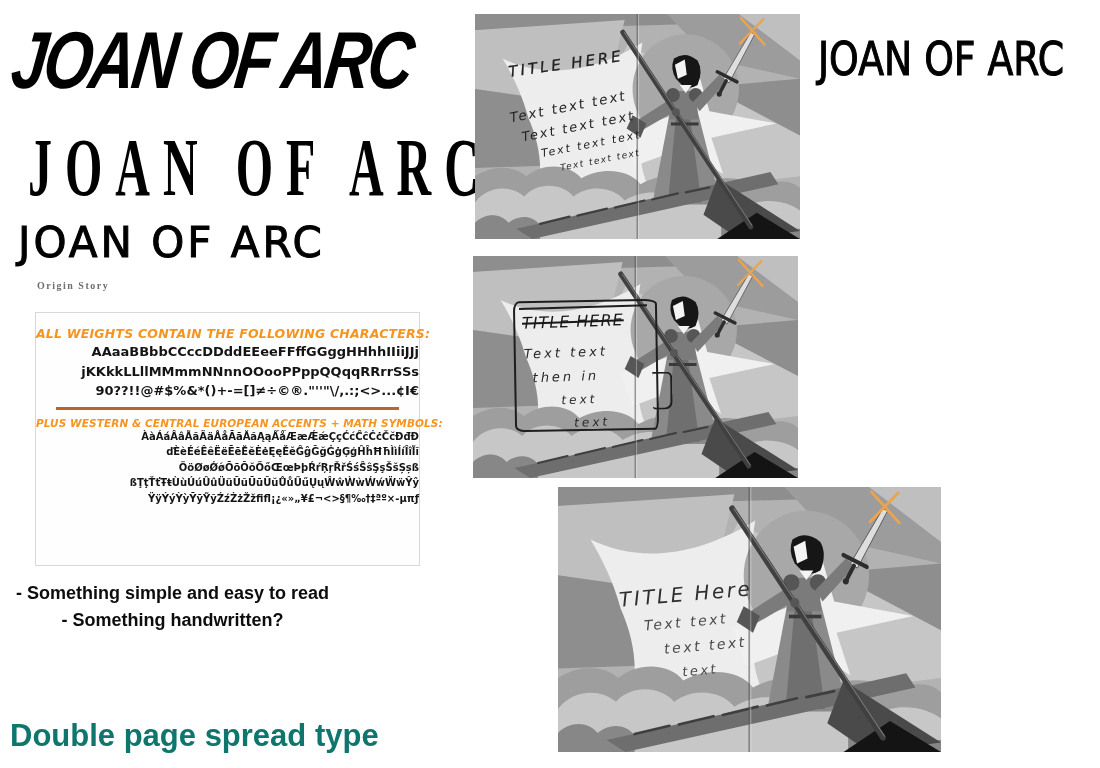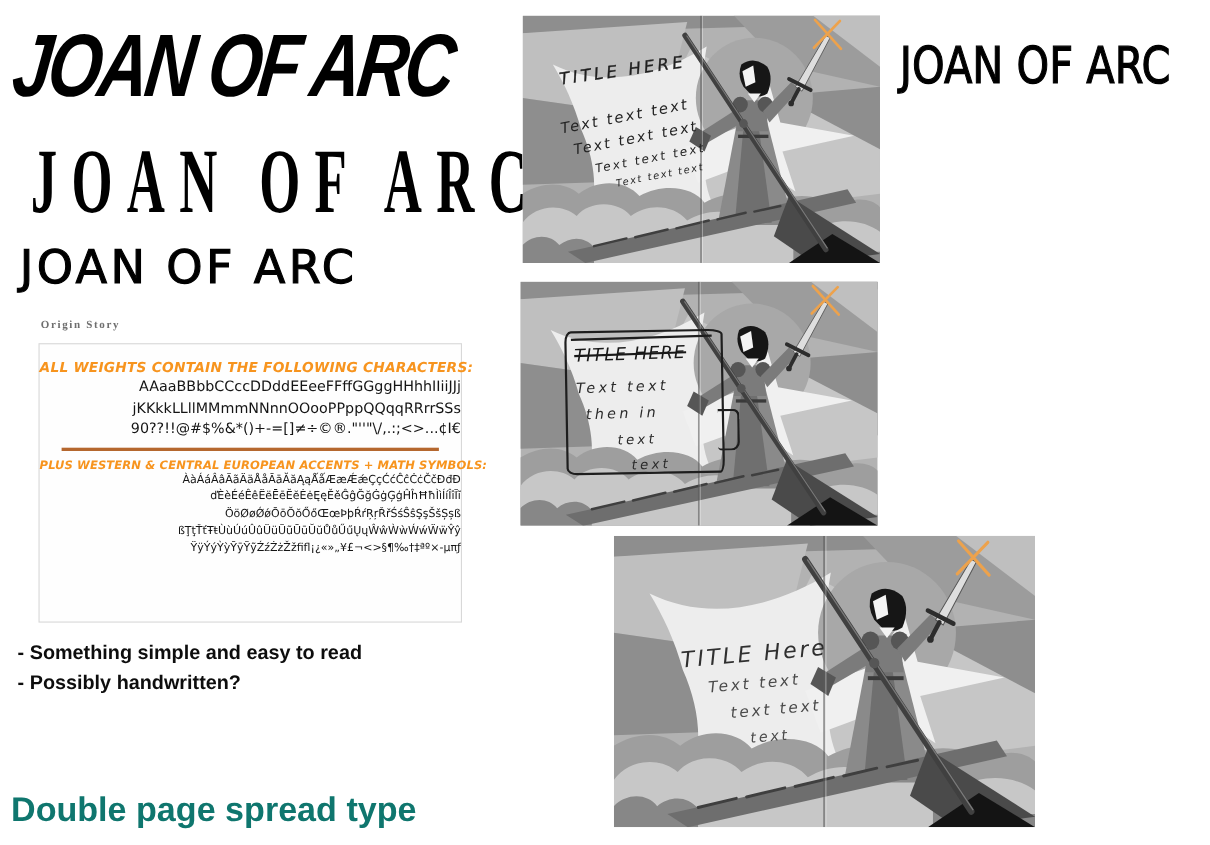--- a/index.html
+++ b/index.html
@@ -28,44 +28,44 @@
   }
   #logo-hand{
     left:818px;top:32px;font-family:"DejaVu Sans",sans-serif;
     font-weight:400;font-size:46px;letter-spacing:0px;
     -webkit-text-stroke:1.1px #000;
     transform:scaleX(0.82);transform-origin:left top;
   }
 
   
   #origin-label{
-    left:37px;top:290px;font-family:"Liberation Serif",serif;
+    left:37px;top:280px;font-family:"Liberation Serif",serif;
     font-size:10px;font-weight:700;letter-spacing:1.5px;color:#6e6e6e;
   }
   #specimen-box{
     left:35px;top:312px;width:385px;height:254px;background:#fefefe;
     border:1px solid #d8d8d8;text-align:right;box-sizing:border-box;
     padding-top:13px;
   }
   .spec-heading{
     font-family:"DejaVu Sans",sans-serif;font-style:italic;font-weight:700;
     color:var(--accent);white-space:nowrap;
   }
   #spec-h1{font-size:12.5px;letter-spacing:.2px;}
   #spec-h2{font-size:10.5px;letter-spacing:.1px;margin-top:7px;}
   .charset{
-    font-family:"DejaVu Sans",sans-serif;font-weight:400;color:#141414;
+    font-family:"DejaVu Sans",sans-serif;font-weight:700;color:#141414;
     white-space:nowrap;
   }
   .charset-main{font-size:13px;line-height:16.5px;margin-top:3px;}
   .charset-accents{font-size:10px;line-height:15.5px;}
   #spec-divider{height:3px;margin:7px 20px 0 20px;background:var(--divider);}
 
   
-  #notes{left:16px;top:580px;font-weight:700;font-size:18px;line-height:27px;color:#0d0d0d;}
+  #notes{left:16px;top:580px;font-weight:700;font-size:18px;line-height:27px;color:#0d0d0d;text-align:center;}
   #note-capitalised{
     font-size:29px;font-weight:400;letter-spacing:.5px;margin-top:3px;
     text-decoration:underline;text-underline-offset:4px;text-decoration-thickness:2px;
   }
   #footer-heading{left:10px;top:718px;font-size:31px;font-weight:700;color:#0f766e;}
 
   
   .spread{position:absolute;}
   .spread svg.art{position:absolute;inset:0;width:100%;height:100%;display:block;}
   .hand{
@@ -190,21 +190,21 @@
   <div class="spec-heading" id="spec-h2">PLUS WESTERN &amp; CENTRAL EUROPEAN ACCENTS + MATH SYMBOLS:</div>
   <div class="charset charset-accents">ÀàÁáÂâÃãÄäÅåĀāĂăĄąǺǻÆæǼǽÇçĆćĈĉĊċČčĐđÐ</div>
   <div class="charset charset-accents">ďÈèÉéÊêËëĒēĔĕĖėĘęĚěĜĝĞğĠġĢģĤĥĦħÌìÍíÎîĨĩ</div>
   <div class="charset charset-accents">ÖöØøǾǿŌōŎŏŐőŒœÞþŔŕŖŗŘřŚśŜŝŞşŠšȘșß</div>
   <div class="charset charset-accents">ßŢţŤťŦŧÙùÚúÛûÜüŨũŪūŬŭŮůŰűŲųŴŵẀẁẂẃẄẅŶŷ</div>
   <div class="charset charset-accents">ŸÿÝýỲỳȲȳỸỹŹźŻżŽžﬁﬂ¡¿«»„¥£¬&lt;&gt;§¶‰†‡ªº×-µπƒ</div>
 </div>
 
 <div class="abs" id="notes">
   <div>- Something simple and easy to read</div>
-  <div>- Possibly handwritten?</div>
+  <div>- Something handwritten?</div>
 </div>
 
 <div class="abs" id="footer-heading">Double page spread type</div>
 
 <div class="spread" id="spread-1">
   <svg class="art" viewBox="0 0 330 222" preserveAspectRatio="none">
       <use href="#spread-art"></use>
     </svg>
   <div class="hand s1-title">TITLE HERE</div>
   <div class="hand s1-lines">

